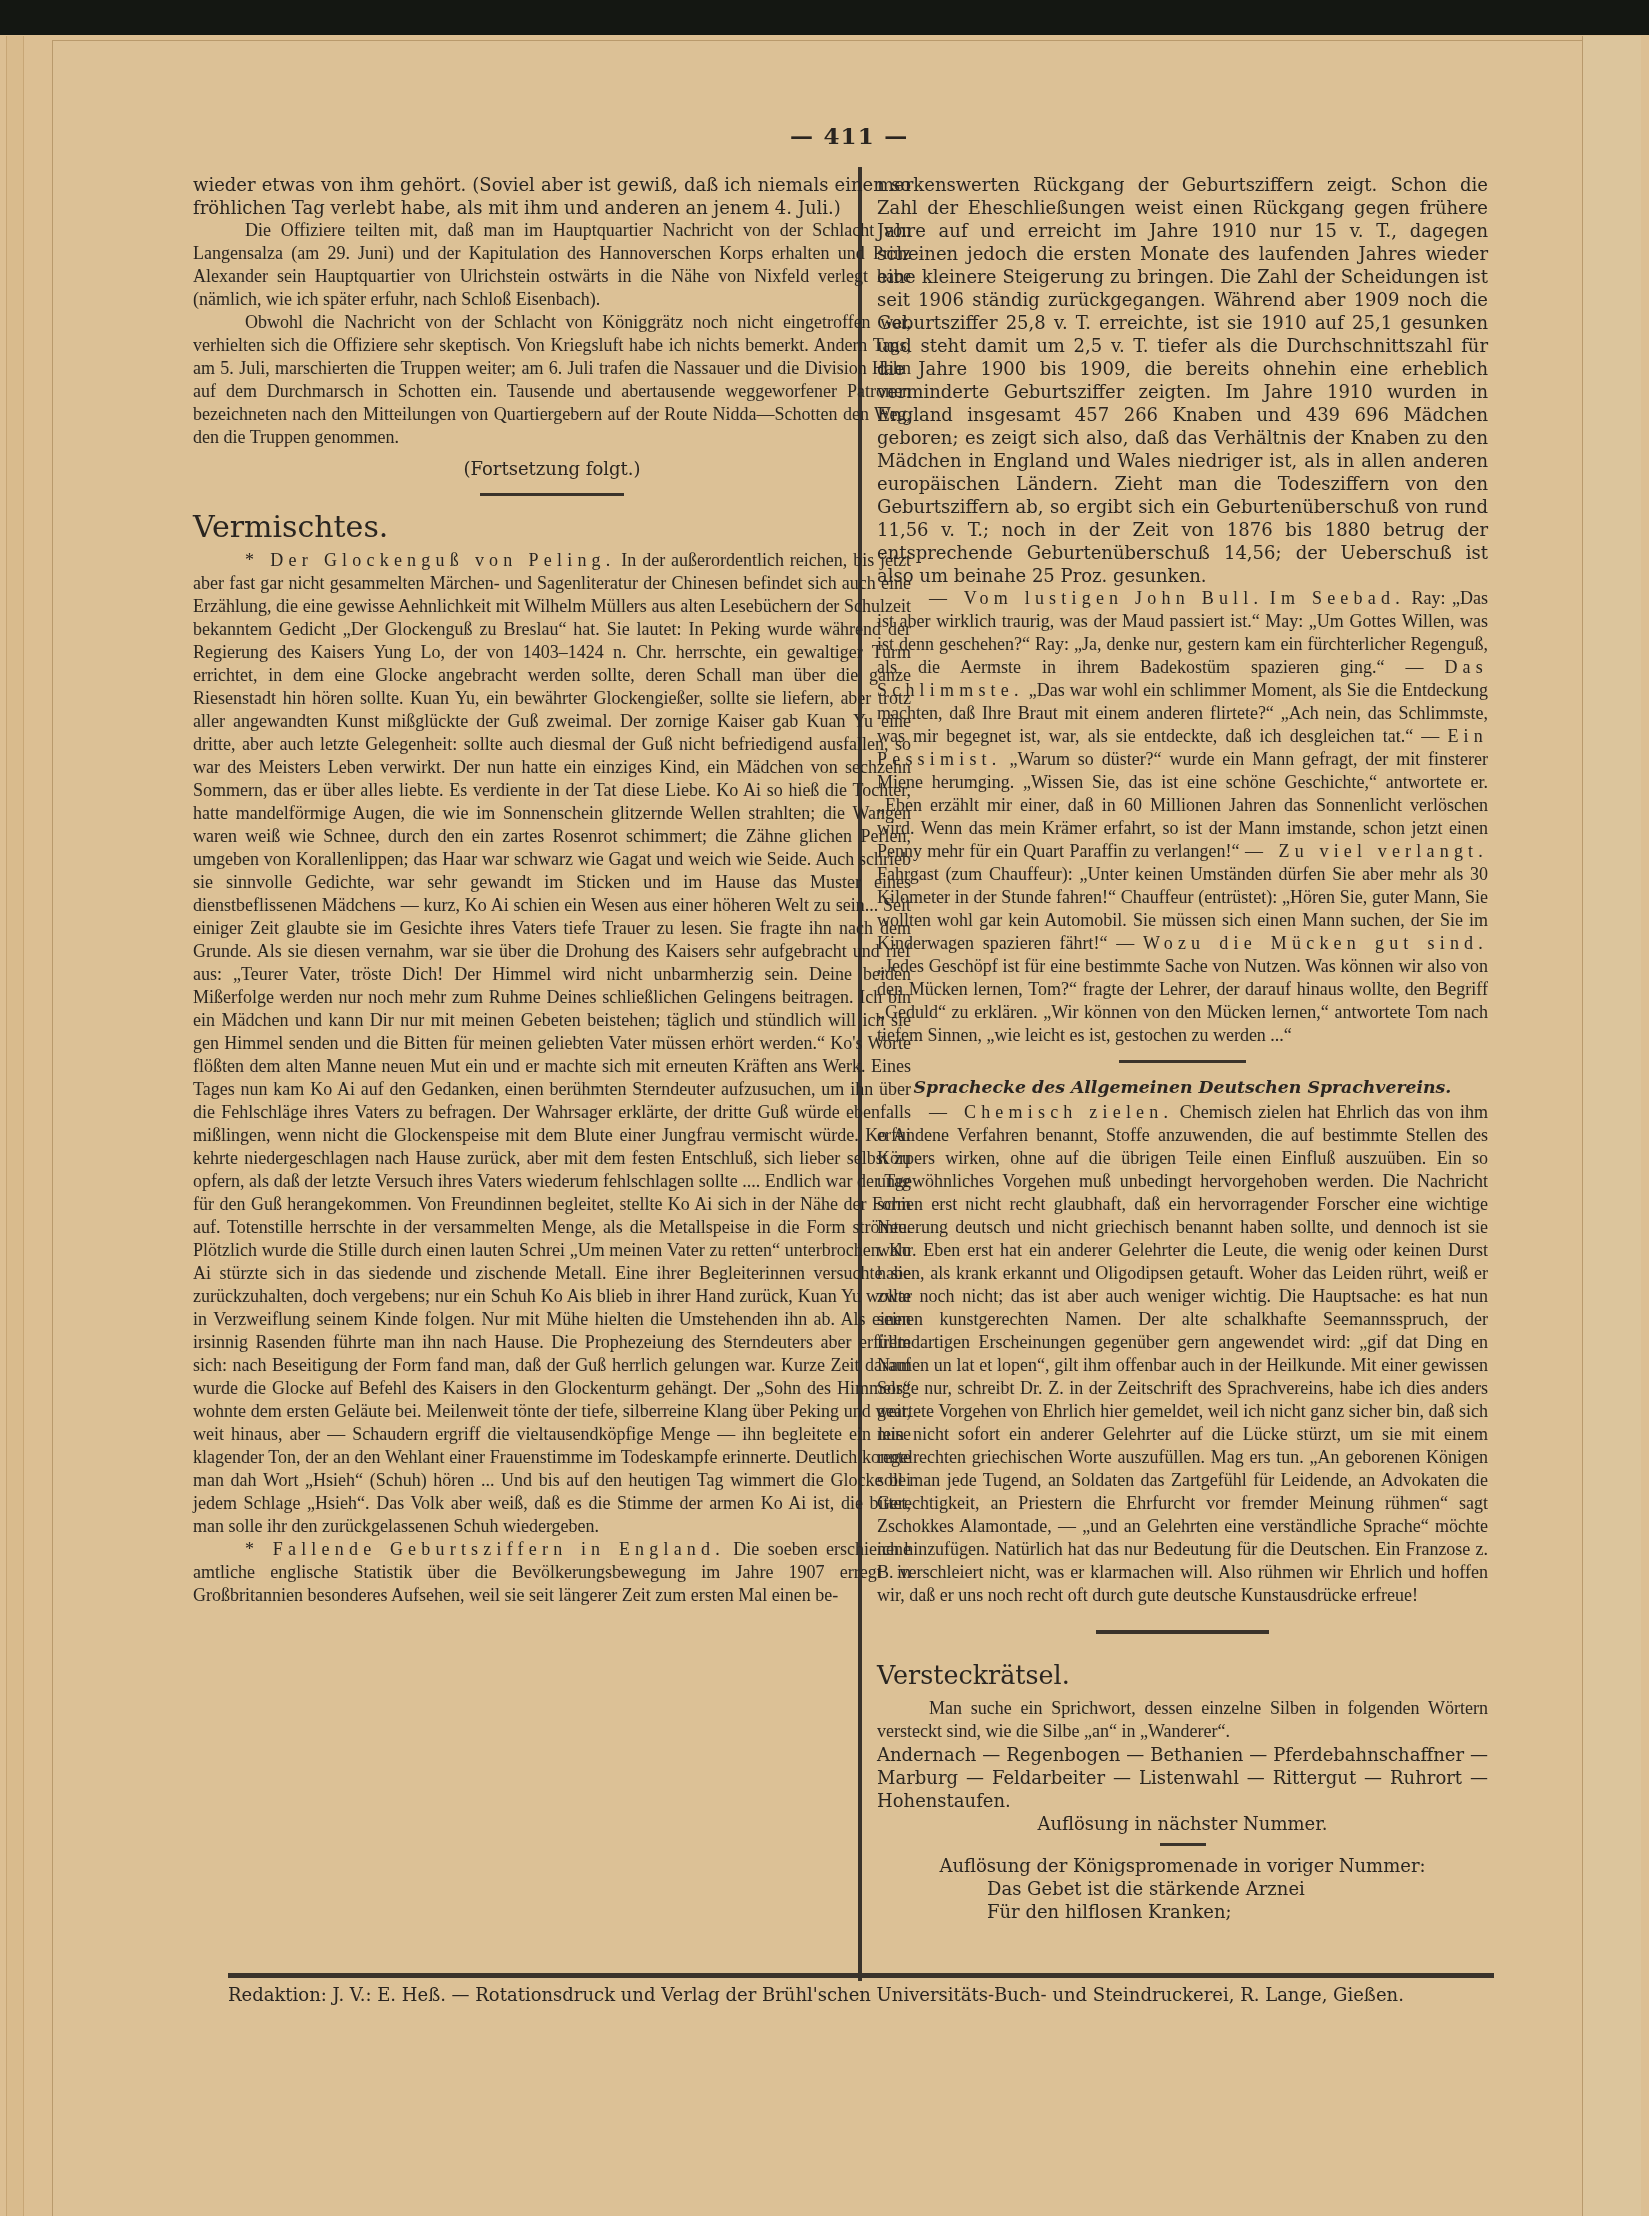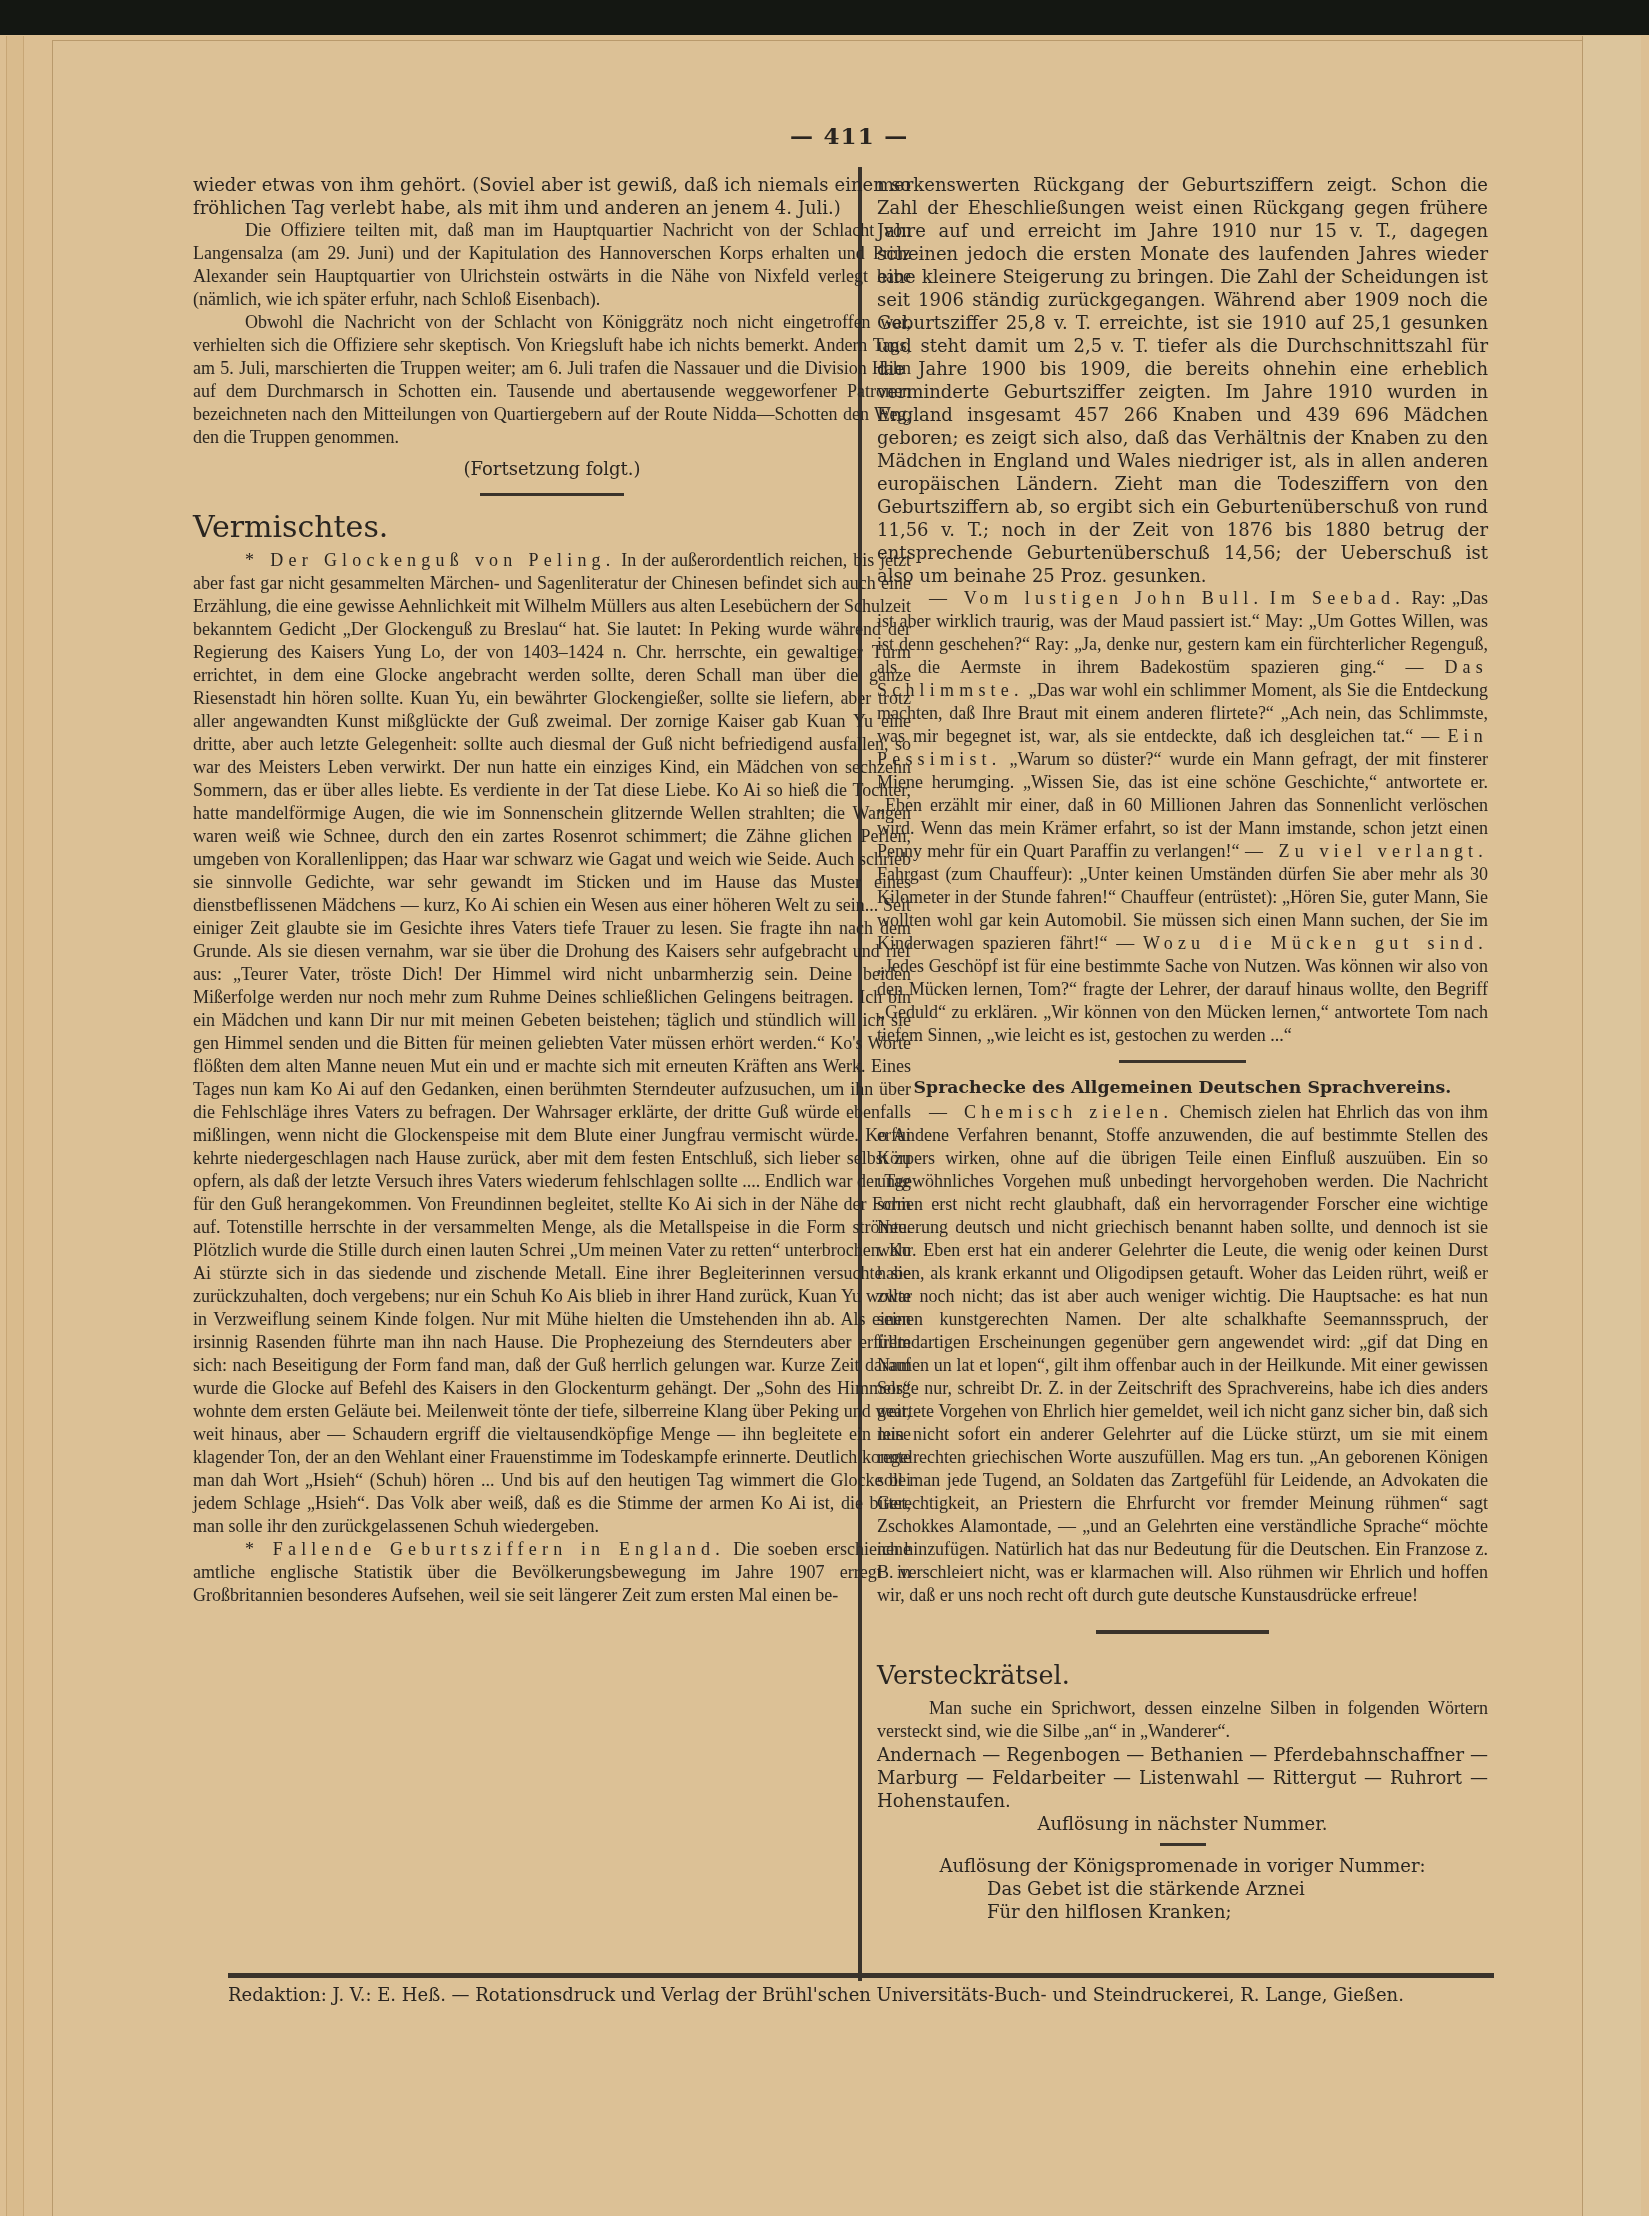--- a/index.html
+++ b/index.html
@@ -14,21 +14,21 @@
   .col{position:absolute;top:173px;font-size:18px;line-height:23px;text-align:justify;}
   .col p{margin:0;text-indent:0;}
   .col p.ind{text-indent:52px;font-family:Liberation Serif, serif;}
   .col-left{left:193px;width:718px;}
   .col-right{left:877px;width:611px;}
   .col-divider{position:absolute;left:858px;top:167px;width:3.5px;height:1814px;background:#3a332b;}
   .spaced{letter-spacing:5.2px;}
   .center{text-align:center !important;}
   .rule{width:144px;height:3.5px;background:#3a332b;margin:12.7px auto;}
   .h-big{font-size:30px;font-weight:normal;margin:5.8px 0 4.6px 0;line-height:36px;}
-  .h-small{font-size:17.3px;font-weight:bold;text-align:center;margin:4.6px 0 2.3px 0;}
+  .h-small{font-size:17.3px;font-weight:bold;text-align:center;margin:4.6px 0 2.3px 0;font-style:italic;}
   .poem{padding-left:110px;text-align:left !important;}
   .footer-rule{position:absolute;left:228px;top:1973px;width:1266px;height:4.6px;background:#3a332b;}
   .footer{position:absolute;left:228px;top:1983px;width:1266px;font-size:18px;line-height:23px;white-space:nowrap;}
 </style>
 </head>
 <body>
 
 <div class="page-stack"></div>
 <div class="page-edge"></div>
 <div class="page"></div>

